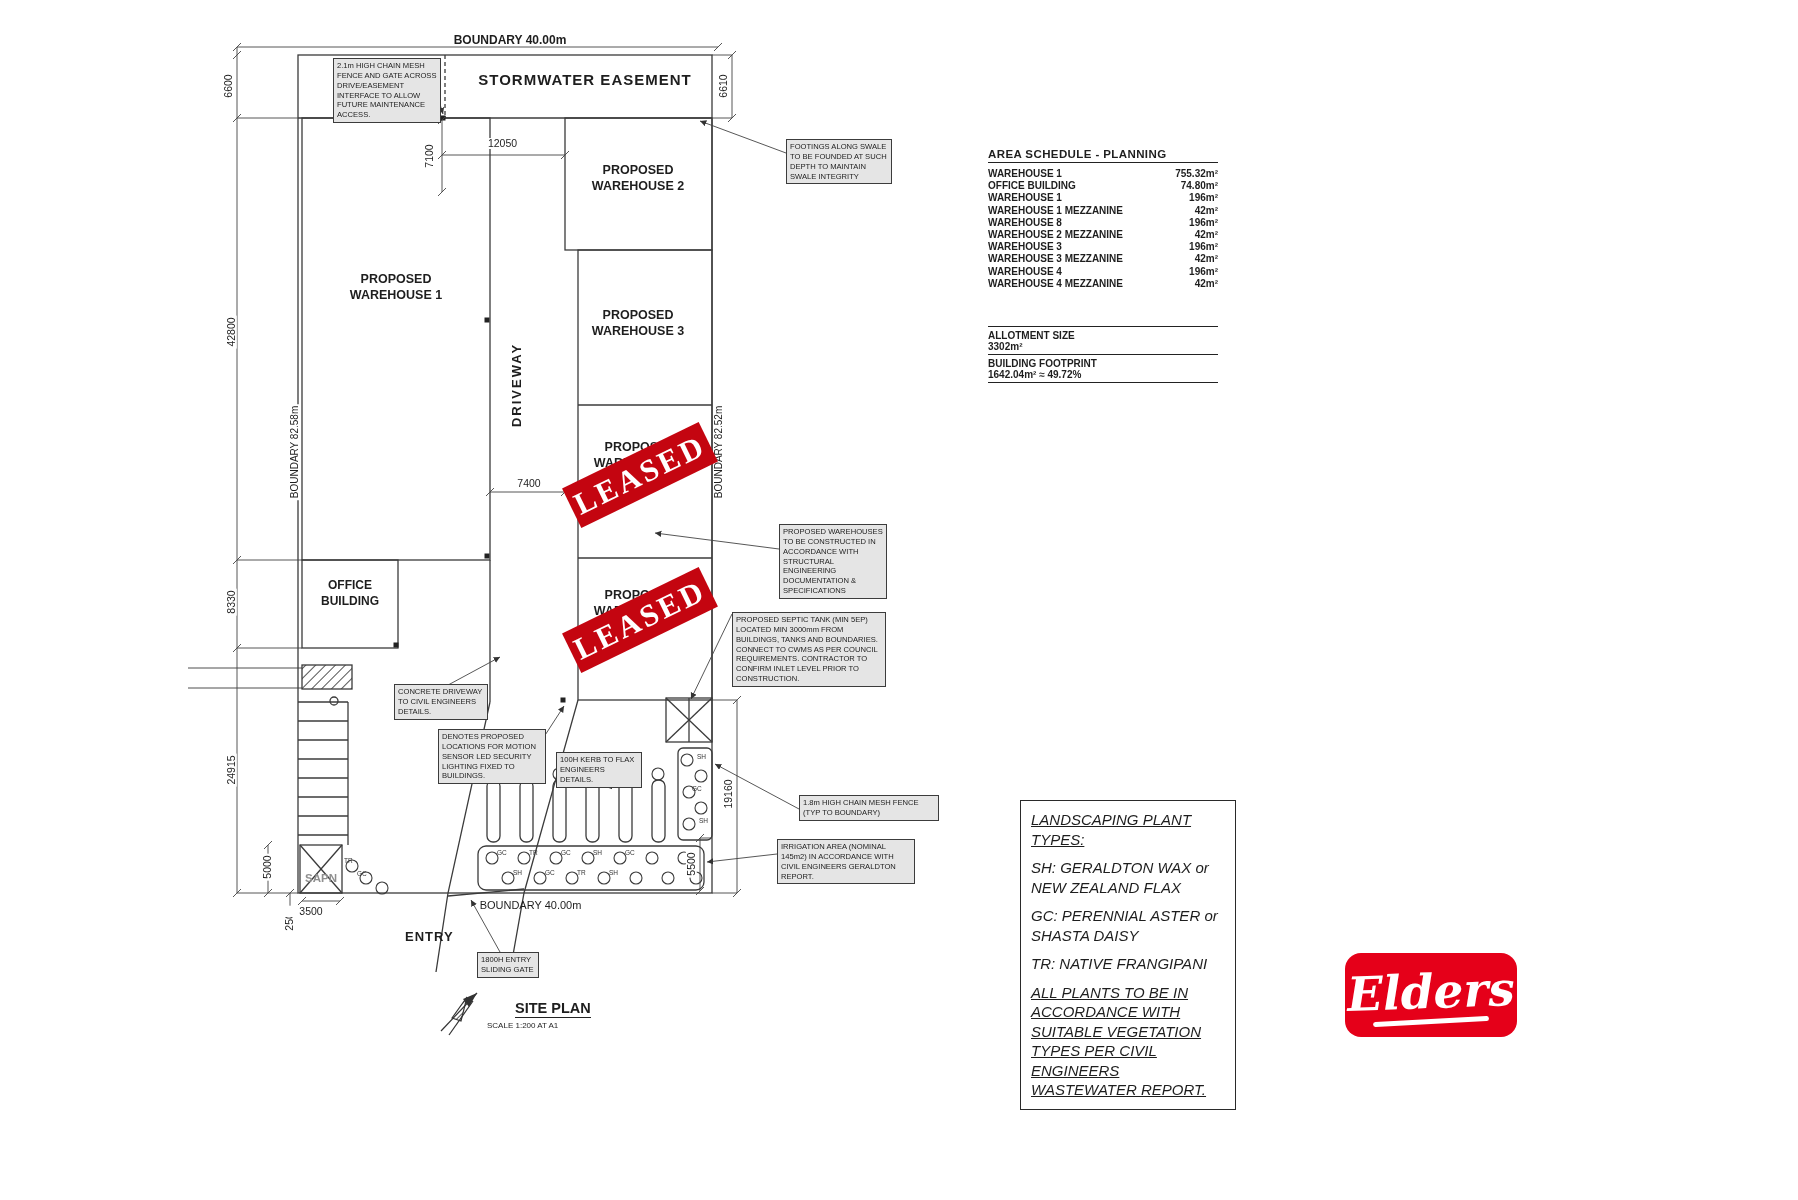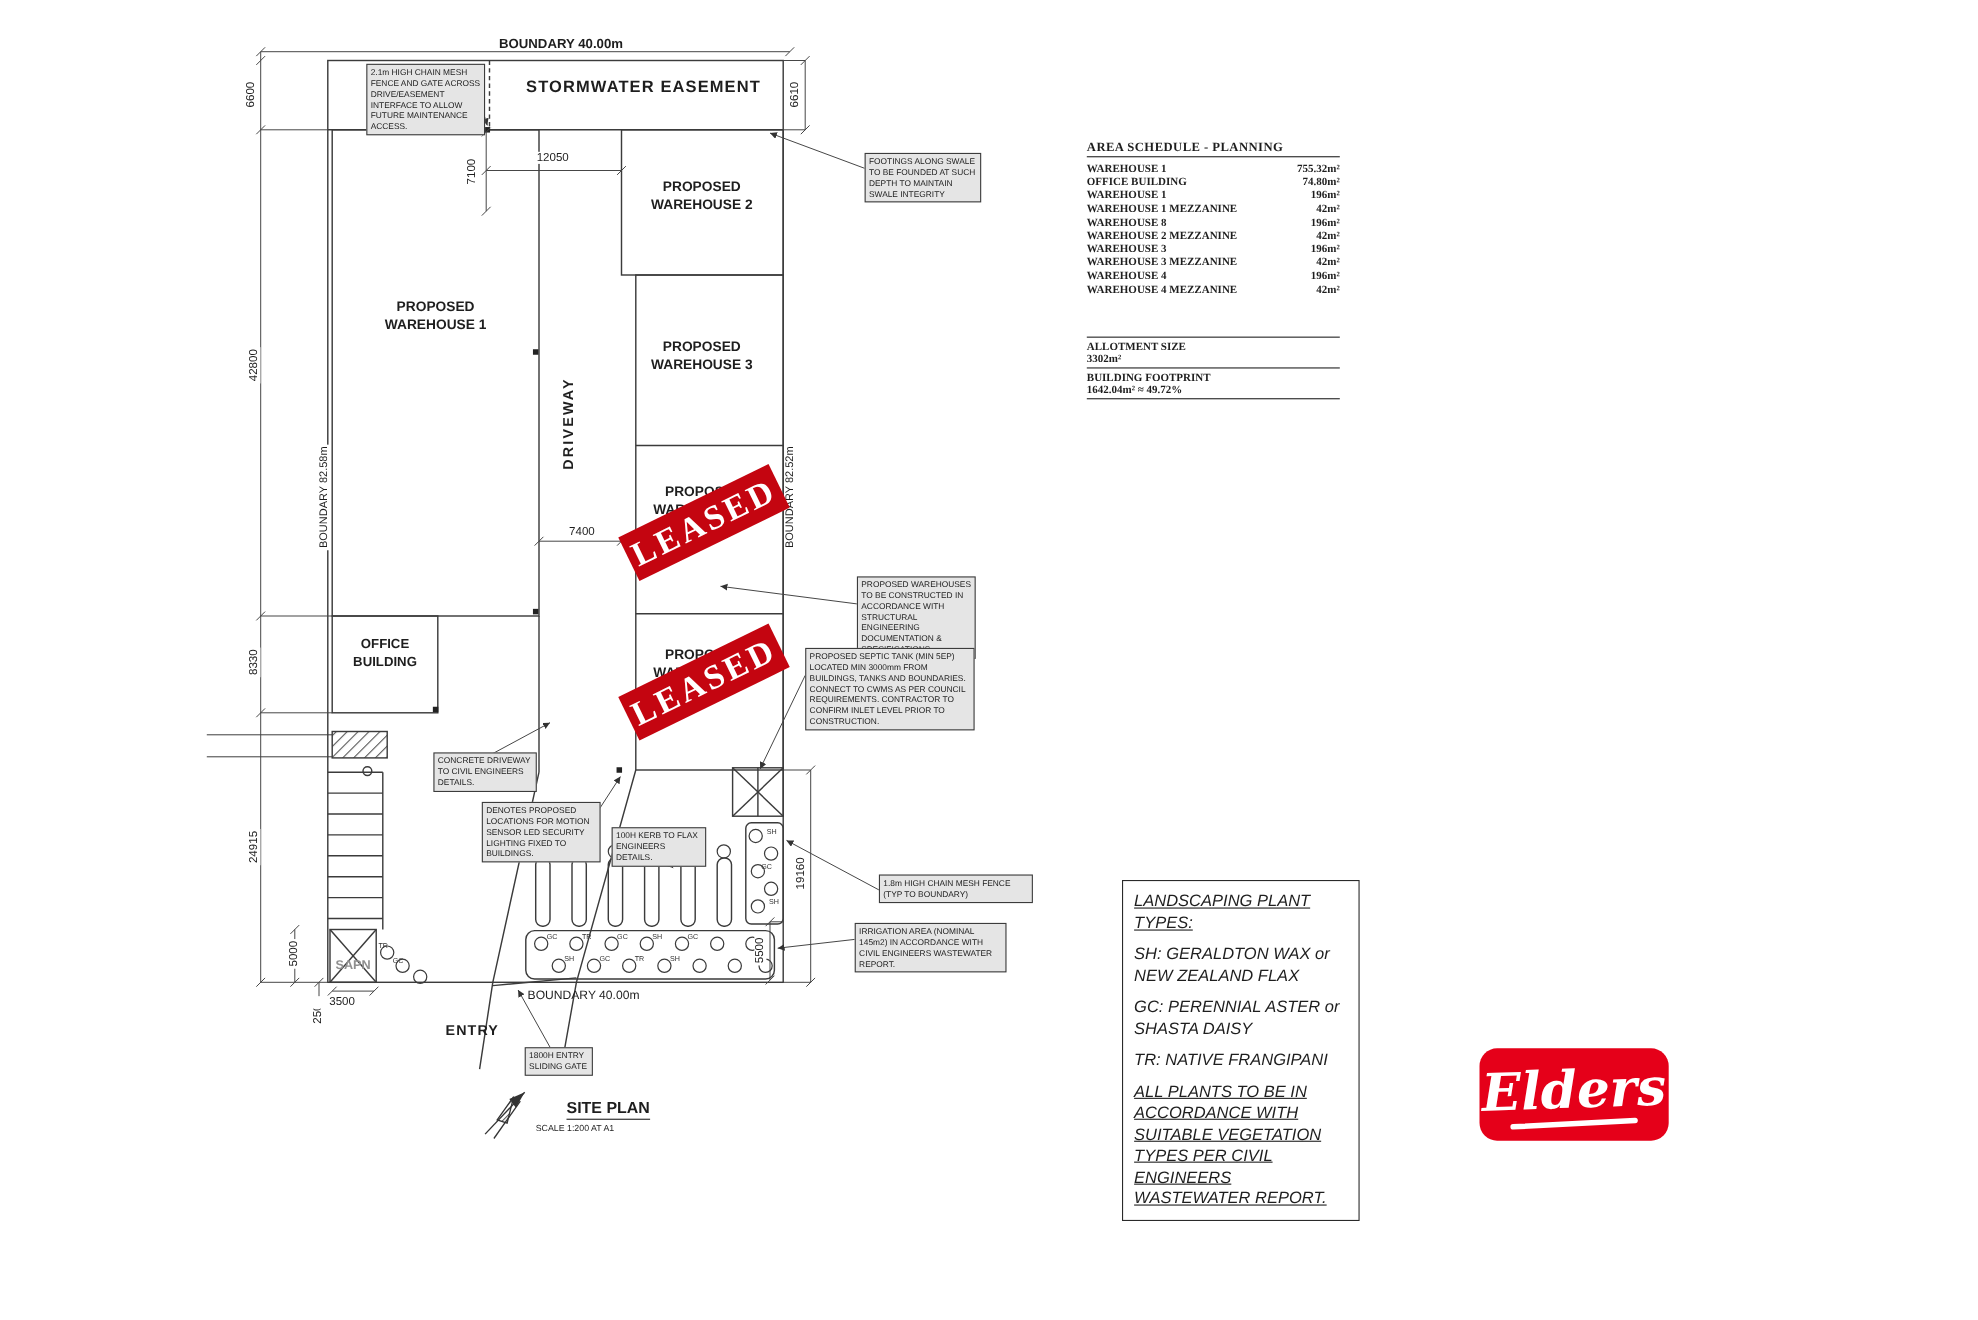--- a/index.html
+++ b/index.html
@@ -13,21 +13,21 @@
   .dim{font-size:10.5px;background:#fff;padding:0 2px;line-height:1;}
   .bl{font-size:12.5px;font-weight:bold;line-height:1.25;}
   .bnd{font-size:10px;}
   .callout{position:absolute;border:1px solid #3c3c3c;background:#e5e5e5;padding:2px 3px;
            font-size:7.6px;line-height:1.3;z-index:4;color:#222;}
   .stamp{position:absolute;width:152px;height:44px;background:#c40510;color:#fff;
          display:flex;align-items:center;justify-content:center;
          font-family:"Liberation Serif",serif;font-weight:bold;font-size:31px;
          letter-spacing:3px;transform:rotate(-26deg);z-index:3;}
   .pc{position:absolute;font-size:6.5px;color:#333;z-index:2;line-height:1;}
-  .sched{position:absolute;left:988px;top:128px;width:230px;z-index:2;font-family:Liberation Serif, serif;}
+  .sched{position:absolute;left:988px;top:148px;width:230px;z-index:2;}
   .sched .ttl{font-size:11.5px;font-weight:bold;letter-spacing:.4px;border-bottom:1.5px solid #222;
               padding-bottom:2px;margin-bottom:5px;}
   .asr{display:flex;justify-content:space-between;font-size:10px;font-weight:bold;line-height:12.2px;}
   .gap{height:36px;}
   .sumrow{display:flex;justify-content:flex-start;font-size:10px;font-weight:bold;
           padding:2.5px 0;border-top:1.3px solid #222;flex-direction:column;}
   .sumrow.last{border-bottom:1.3px solid #222;}
   .land{position:absolute;left:1020px;top:800px;width:194px;border:1.5px solid #2a2a2a;
         padding:9px 10px;font-style:italic;font-weight:normal;font-size:15px;line-height:1.3;z-index:2;}
   .land .ttl{text-decoration:underline;margin-bottom:9px;}
@@ -239,26 +239,26 @@
   <div class="t dim v" style="left:691px;top:864px;">5500</div>
   <div class="t dim v" style="left:728px;top:794px;">19160</div>
   <div class="t dim v" style="left:723px;top:86px;">6610</div>
 
   <div class="stamp" style="left:564px;top:453px;">LEASED</div>
   <div class="stamp" style="left:564px;top:598px;">LEASED</div>
 
   <div class="callout" style="left:333px;top:58px;width:100px;">2.1m HIGH CHAIN MESH FENCE AND GATE ACROSS DRIVE/EASEMENT INTERFACE TO ALLOW FUTURE MAINTENANCE ACCESS.</div>
   <div class="callout" style="left:786px;top:139px;width:98px;">FOOTINGS ALONG SWALE TO BE FOUNDED AT SUCH DEPTH TO MAINTAIN SWALE INTEGRITY</div>
   <div class="callout" style="left:779px;top:524px;width:100px;">PROPOSED WAREHOUSES TO BE CONSTRUCTED IN ACCORDANCE WITH STRUCTURAL ENGINEERING DOCUMENTATION &amp; SPECIFICATIONS</div>
-  <div class="callout" style="left:732px;top:589px;width:146px;">PROPOSED SEPTIC TANK (MIN 5EP) LOCATED MIN 3000mm FROM BUILDINGS, TANKS AND BOUNDARIES. CONNECT TO CWMS AS PER COUNCIL REQUIREMENTS. CONTRACTOR TO CONFIRM INLET LEVEL PRIOR TO CONSTRUCTION.</div>
+  <div class="callout" style="left:732px;top:612px;width:146px;">PROPOSED SEPTIC TANK (MIN 5EP) LOCATED MIN 3000mm FROM BUILDINGS, TANKS AND BOUNDARIES. CONNECT TO CWMS AS PER COUNCIL REQUIREMENTS. CONTRACTOR TO CONFIRM INLET LEVEL PRIOR TO CONSTRUCTION.</div>
   <div class="callout" style="left:394px;top:684px;width:86px;">CONCRETE DRIVEWAY TO CIVIL ENGINEERS DETAILS.</div>
   <div class="callout" style="left:438px;top:729px;width:100px;">DENOTES PROPOSED LOCATIONS FOR MOTION SENSOR LED SECURITY LIGHTING FIXED TO BUILDINGS.</div>
   <div class="callout" style="left:556px;top:752px;width:78px;">100H KERB TO FLAX ENGINEERS DETAILS.</div>
   <div class="callout" style="left:799px;top:795px;width:132px;">1.8m HIGH CHAIN MESH FENCE (TYP TO BOUNDARY)</div>
-  <div class="callout" style="left:777px;top:839px;width:130px;">IRRIGATION AREA (NOMINAL 145m2) IN ACCORDANCE WITH CIVIL ENGINEERS WASTEWATER REPORT.</div>
+  <div class="callout" style="left:777px;top:839px;width:130px;">IRRIGATION AREA (NOMINAL 145m2) IN ACCORDANCE WITH CIVIL ENGINEERS GERALDTON REPORT.</div>
   <div class="callout" style="left:477px;top:952px;width:54px;">1800H ENTRY SLIDING GATE</div>
 
   <span class="pc" style="left:500px;top:764px;">SH</span>
   <span class="pc" style="left:533px;top:764px;">GC</span>
   <span class="pc" style="left:566px;top:764px;">SH</span>
   <span class="pc" style="left:599px;top:764px;">GC</span>
   <span class="pc" style="left:632px;top:764px;">SH</span>
   <span class="pc" style="left:497px;top:850px;">GC</span>
   <span class="pc" style="left:529px;top:850px;">TR</span>
   <span class="pc" style="left:561px;top:850px;">GC</span>

